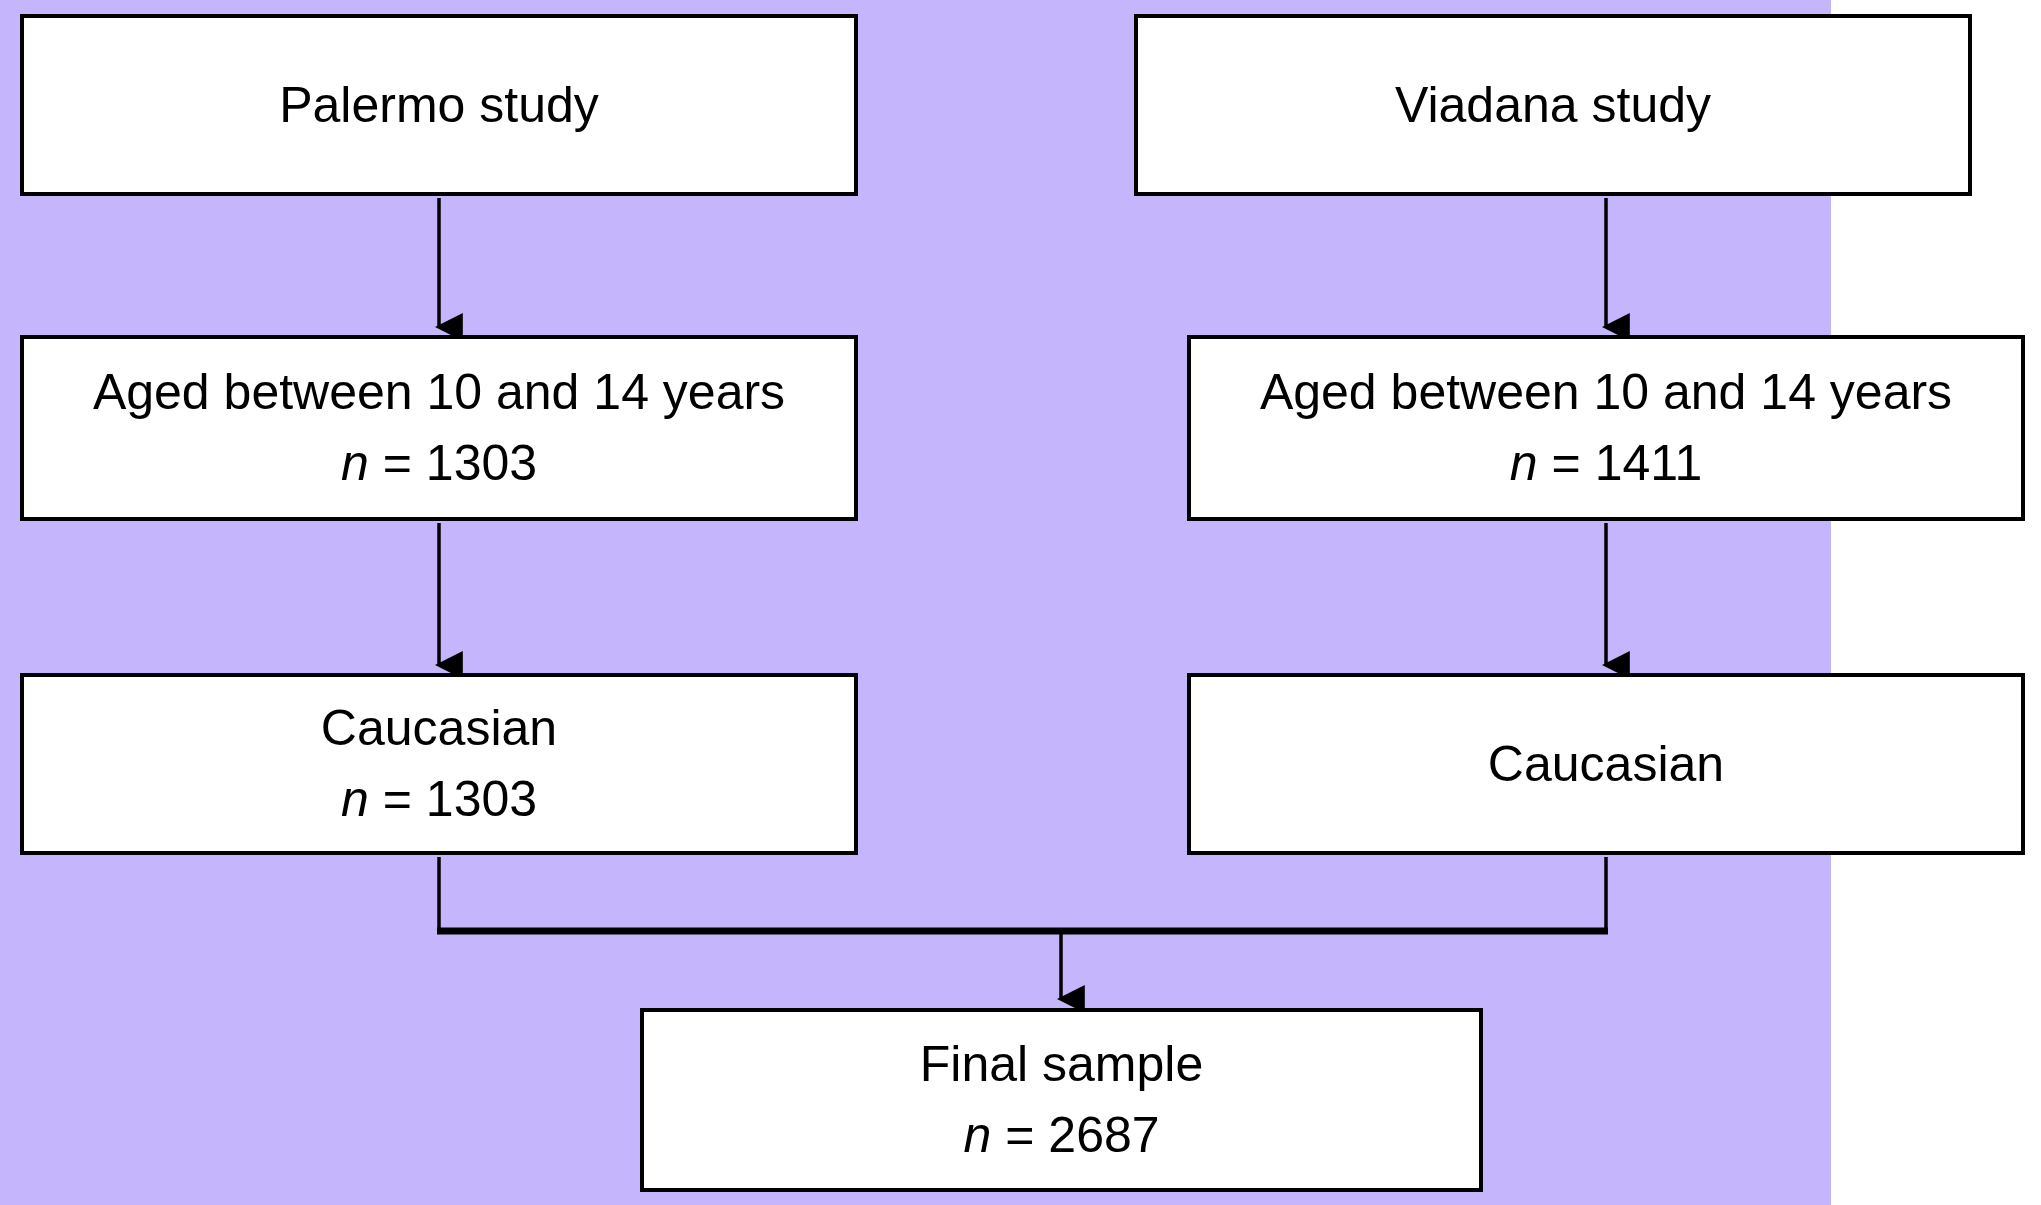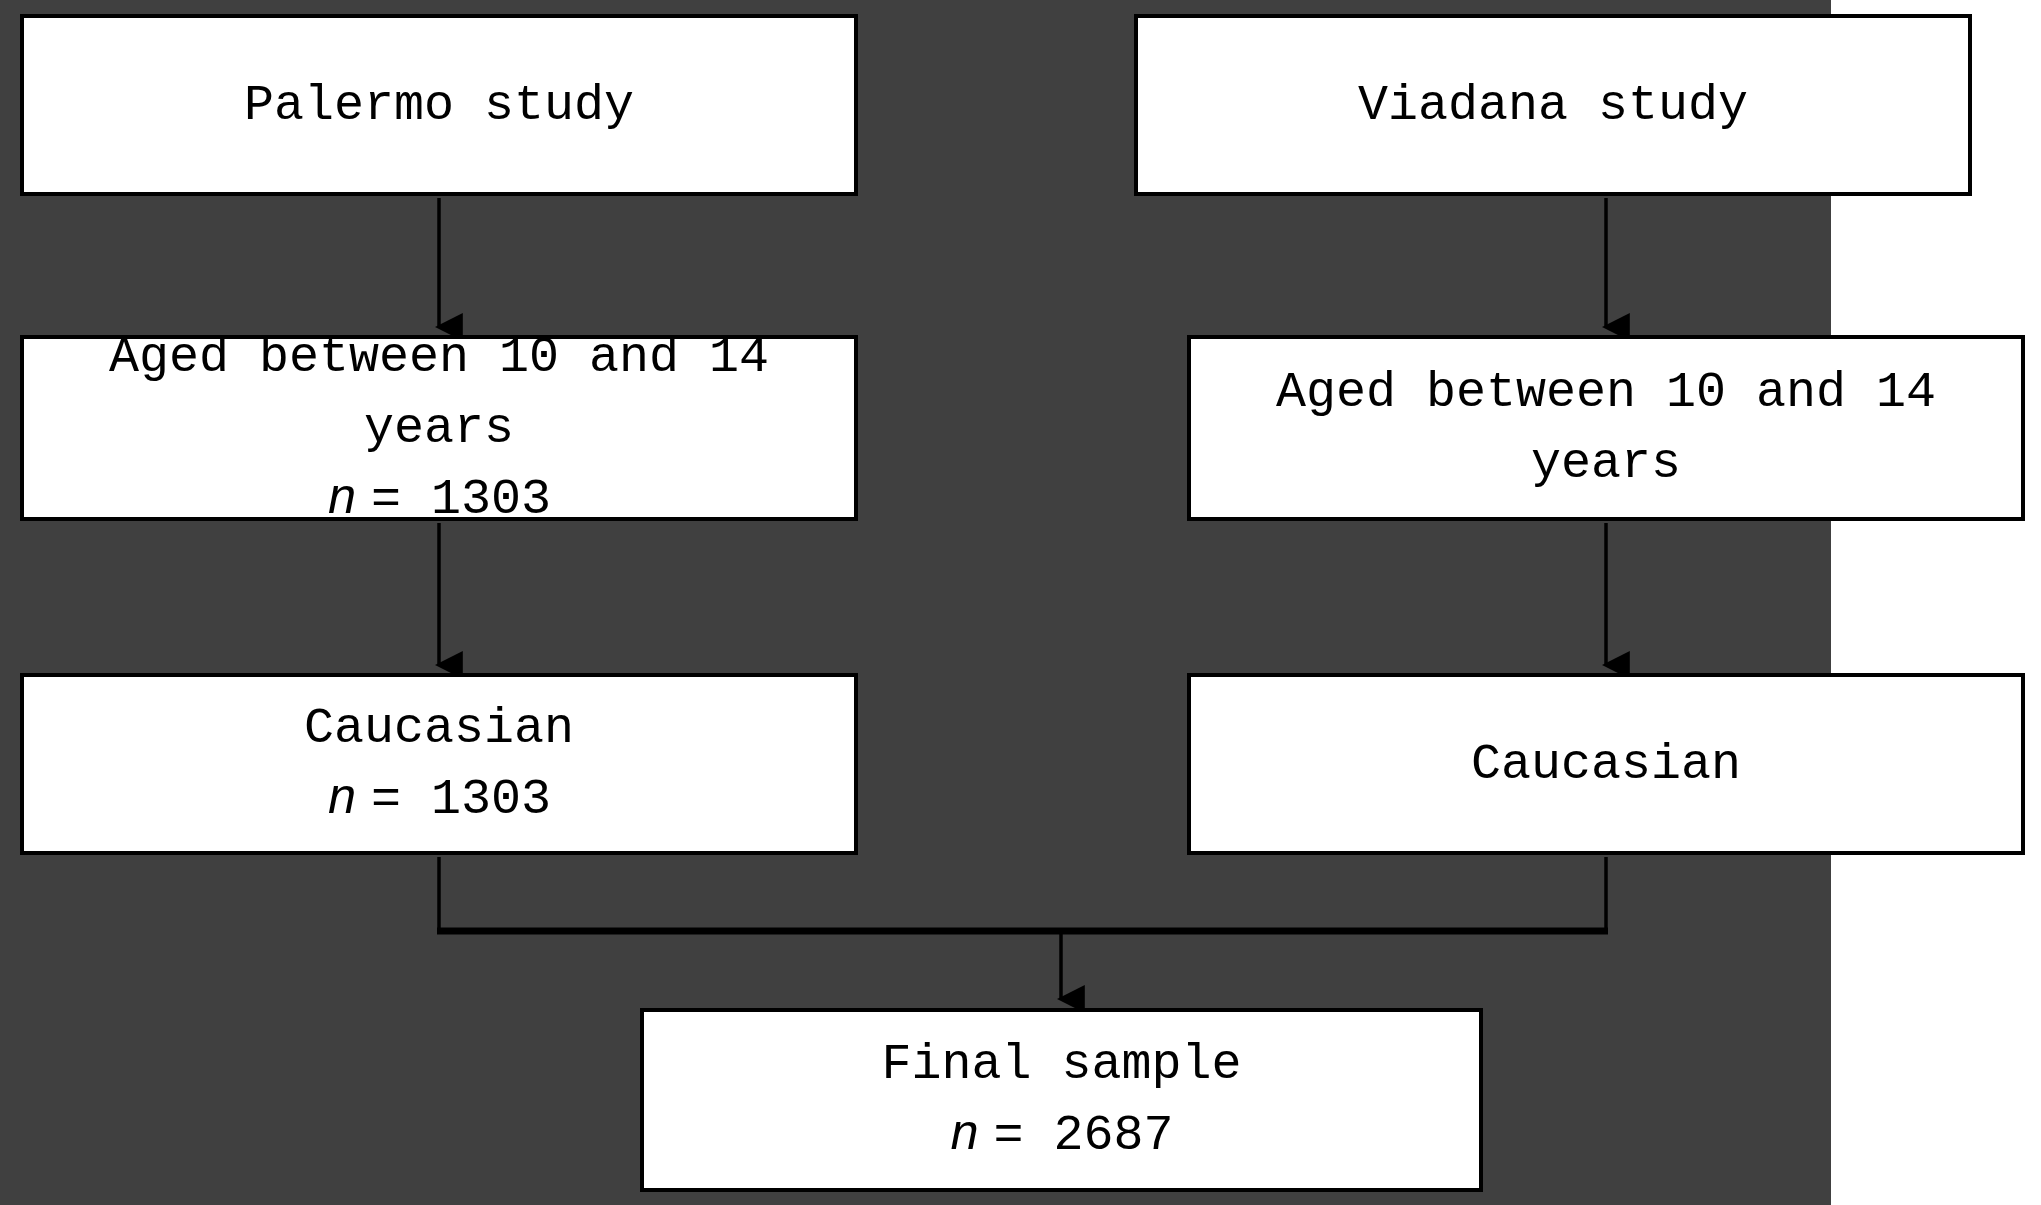--- a/index.html
+++ b/index.html
@@ -4,22 +4,22 @@
 <style>
   html, body {
     margin: 0;
     padding: 0;
     background: #ffffff;
   }
   .canvas {
     position: relative;
     width: 1831px;
     height: 1205px;
-    background: #404040;
-    font-family: Liberation Mono, monospace;
+    background: #c4b5fd;
+    font-family: Liberation Sans, sans-serif;
     color: #000000;
   }
   .connectors {
     position: absolute;
     left: 0;
     top: 0;
     width: 2041px;
     height: 1205px;
     pointer-events: none;
   }
@@ -84,20 +84,23 @@
 
   <div class="box" id="box-palermo-age">
     <div class="box-title">Aged between 10 and 14 years</div>
     <div class="box-n">
       <span class="var">n</span><span class="val">= 1303</span>
     </div>
   </div>
 
   <div class="box" id="box-viadana-age">
     <div class="box-title">Aged between 10 and 14 years</div>
+    <div class="box-n">
+      <span class="var">n</span><span class="val">= 1411</span>
+    </div>
   </div>
 
   <div class="box" id="box-palermo-caucasian">
     <div class="box-title">Caucasian</div>
     <div class="box-n">
       <span class="var">n</span><span class="val">= 1303</span>
     </div>
   </div>
 
   <div class="box" id="box-viadana-caucasian">

